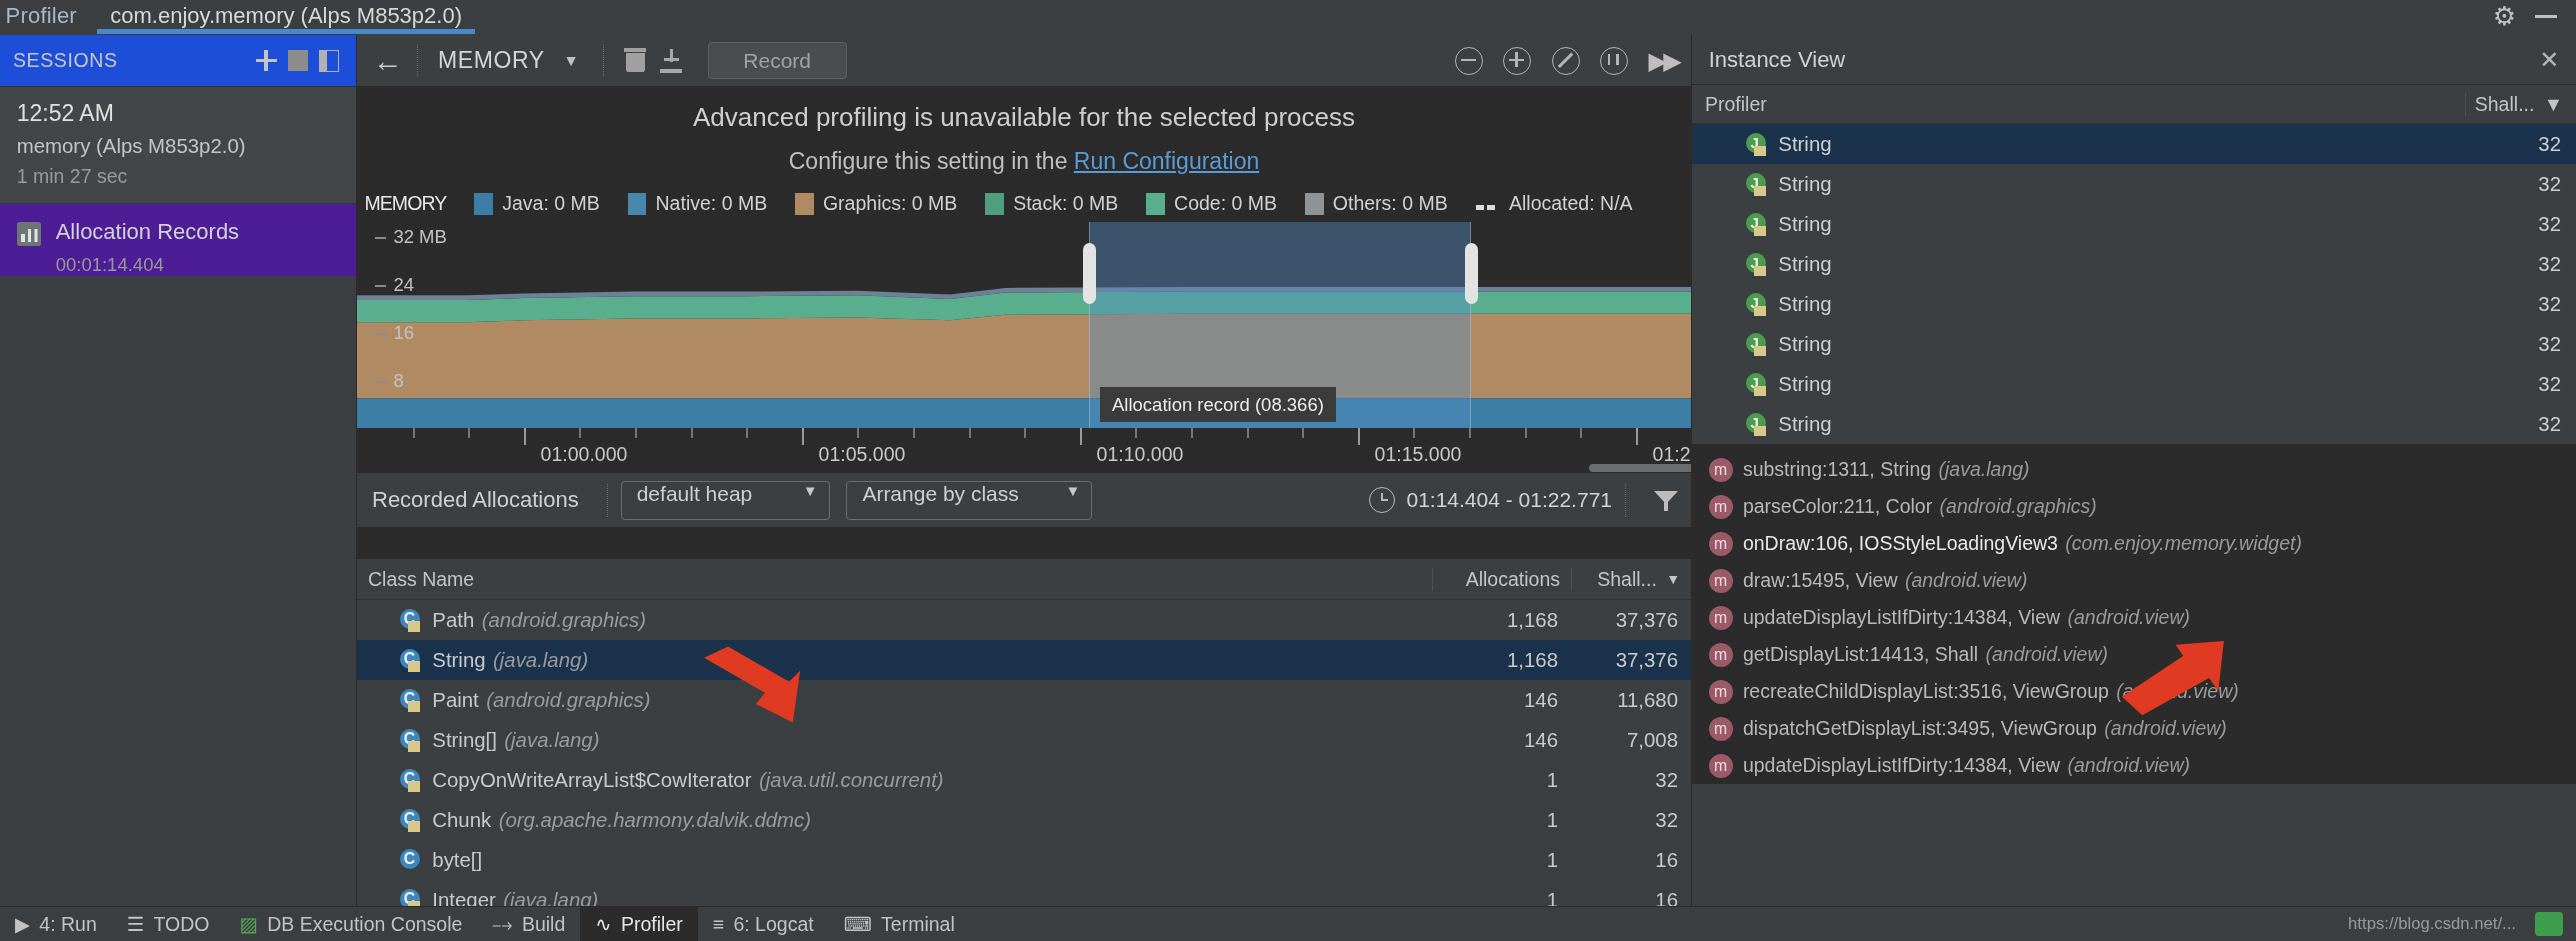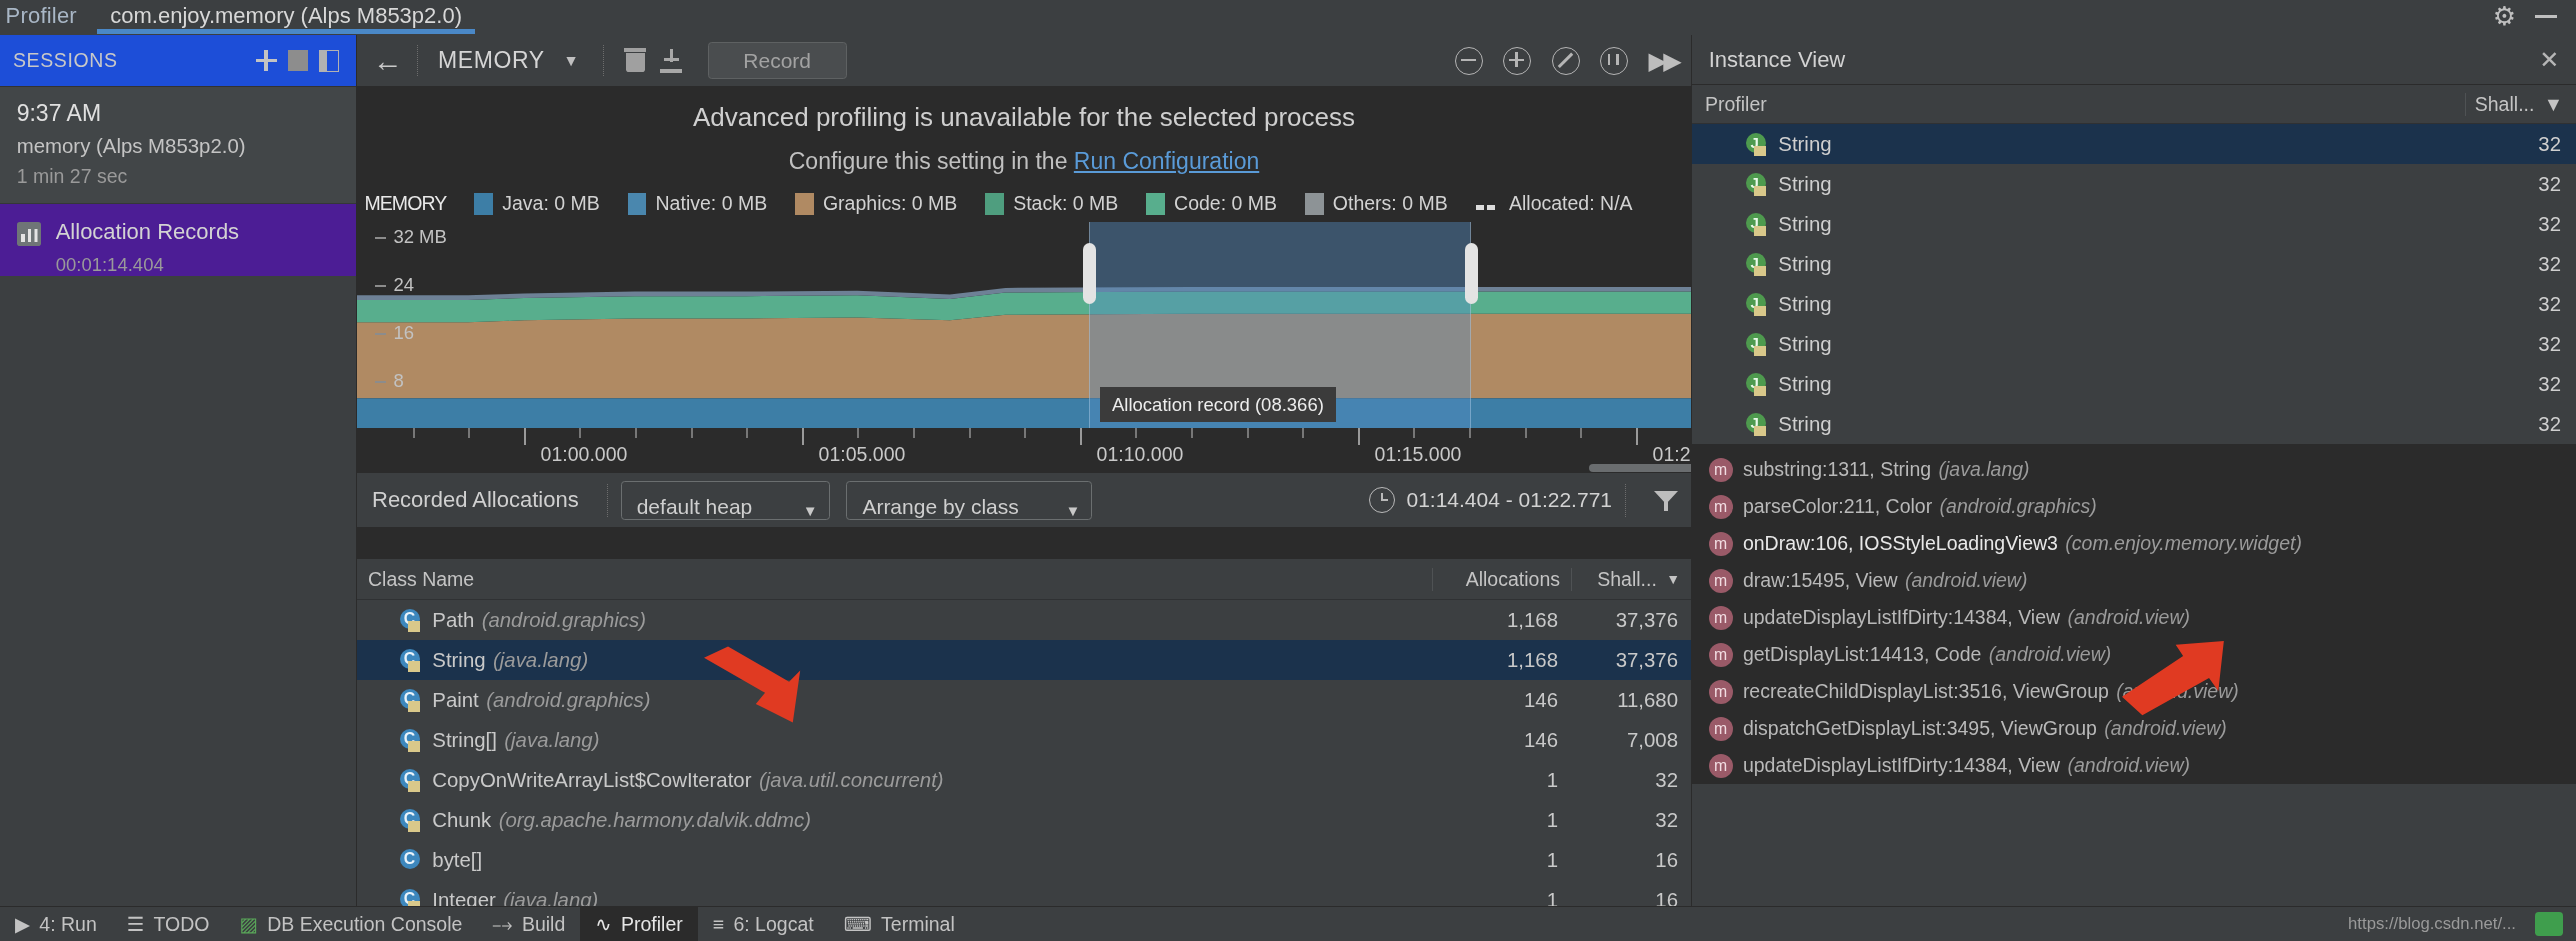--- a/index.html
+++ b/index.html
@@ -200,21 +200,21 @@
 
   
   .rec-toolbar {
     height: 56px; background: #3c3f41; display: flex; align-items: center;
     padding: 0 13px 0 15px; border-top: 0.9px solid #2b2b2b; border-bottom: 0.9px solid #2b2b2b;
   }
   .rec-title { font-size: 22px; color: #d0d0d0; margin-right: 15px; }
   .vdot { border-left: 1.9px dotted #6d6d6d; height: 33px; margin: 0 13px; }
   .combo {
     height: 39px; min-width: 209px; border: 0.9px solid #6b6f70; border-radius: 3.7px;
-    display: flex; align-items: flex-end; padding: 0 11px 0 15px; color: #cfcfcf; font-size: 21px;
+    display: flex; align-items: flex-start; padding: 0 11px 0 15px; color: #cfcfcf; font-size: 21px;
     background: #3c3f41; margin-right: 16.7px;
   }
   .combo .cbl { flex: 1; white-space: nowrap; }
   .combo .cbc { font-size: 15px; color: #c8c8c8; margin-left: 16.7px; }
   .rec-right { margin-left: auto; display: flex; align-items: center; }
   .clock {
     width: 26px; height: 26px; border: 1.9px solid #b9b9b9; border-radius: 50%; position: relative;
     margin-right: 11px;
   }
   .clock::before { content:""; position:absolute; left: 10.2px; top: 4.6px; width: 1.9px; height: 8.3px; background:#b9b9b9; }
@@ -343,21 +343,21 @@
         </div>
       <div class="sess-btn">
           <div class="sq-ico"></div>
         </div>
       <div class="sess-btn">
           <div class="split-ico"></div>
         </div>
     </div>
 
     <div class="session-card">
-      <div class="session-time">9:37 AM</div>
+      <div class="session-time">12:52 AM</div>
       <div class="session-name">memory (Alps M853p2.0)</div>
       <div class="session-dur">1 min 27 sec</div>
     </div>
 
     <div class="alloc-row">
       <div class="alloc-ico"></div>
       <div class="alloc-texts">
         <div class="alloc-title">Allocation Records</div>
         <div class="alloc-sub">00:01:14.404</div>
       </div>
@@ -770,21 +770,21 @@
         <span>draw:15495, View</span>
         <span class="acs-pkg">(android.view)</span>
       </div>
       <div class="acs-row">
         <span class="m-ico"></span>
         <span>updateDisplayListIfDirty:14384, View</span>
         <span class="acs-pkg">(android.view)</span>
       </div>
       <div class="acs-row">
         <span class="m-ico"></span>
-        <span>getDisplayList:14413, Code</span>
+        <span>getDisplayList:14413, Shall</span>
         <span class="acs-pkg">(android.view)</span>
       </div>
       <div class="acs-row">
         <span class="m-ico"></span>
         <span>recreateChildDisplayList:3516, ViewGroup</span>
         <span class="acs-pkg">(android.view)</span>
       </div>
       <div class="acs-row">
         <span class="m-ico"></span>
         <span>dispatchGetDisplayList:3495, ViewGroup</span>

